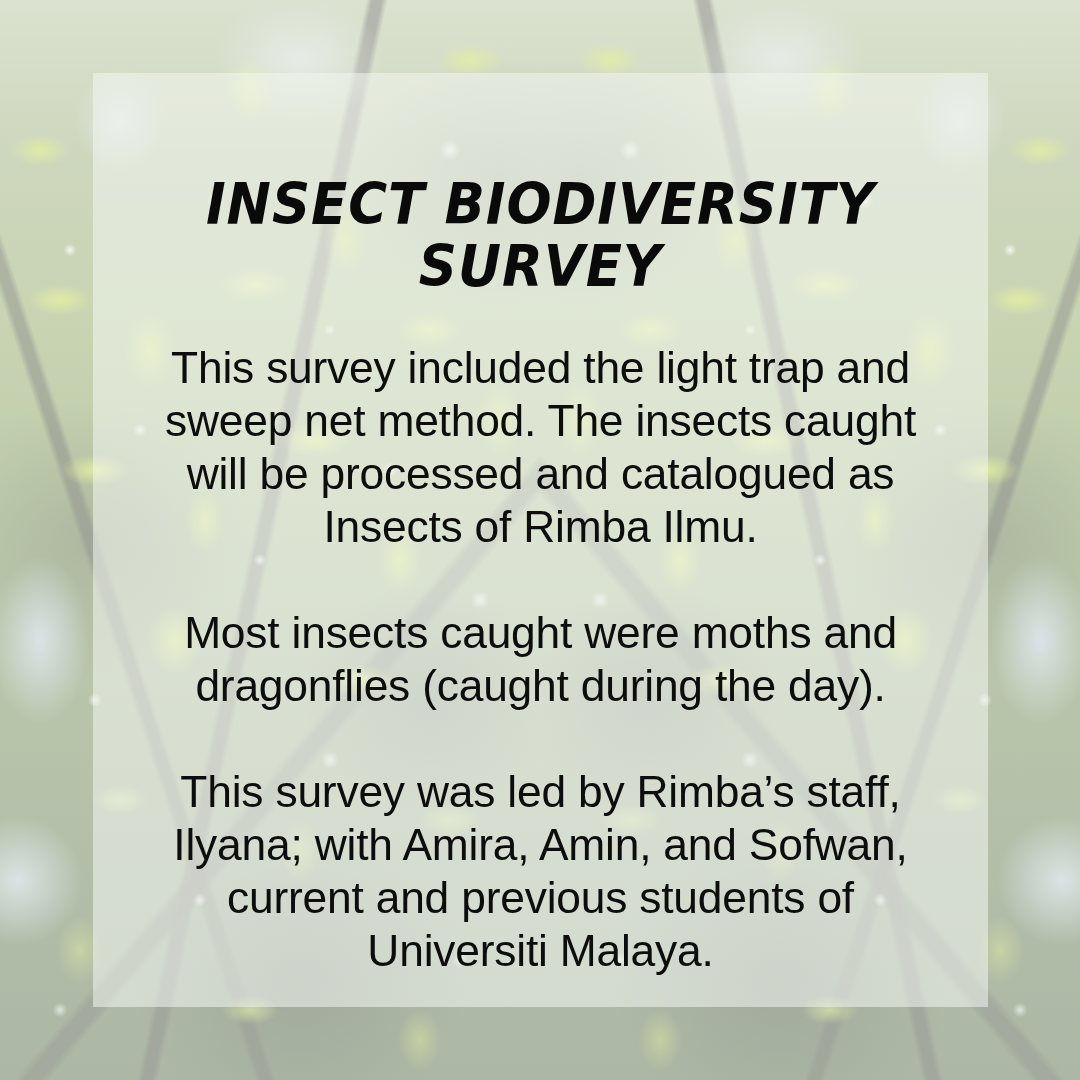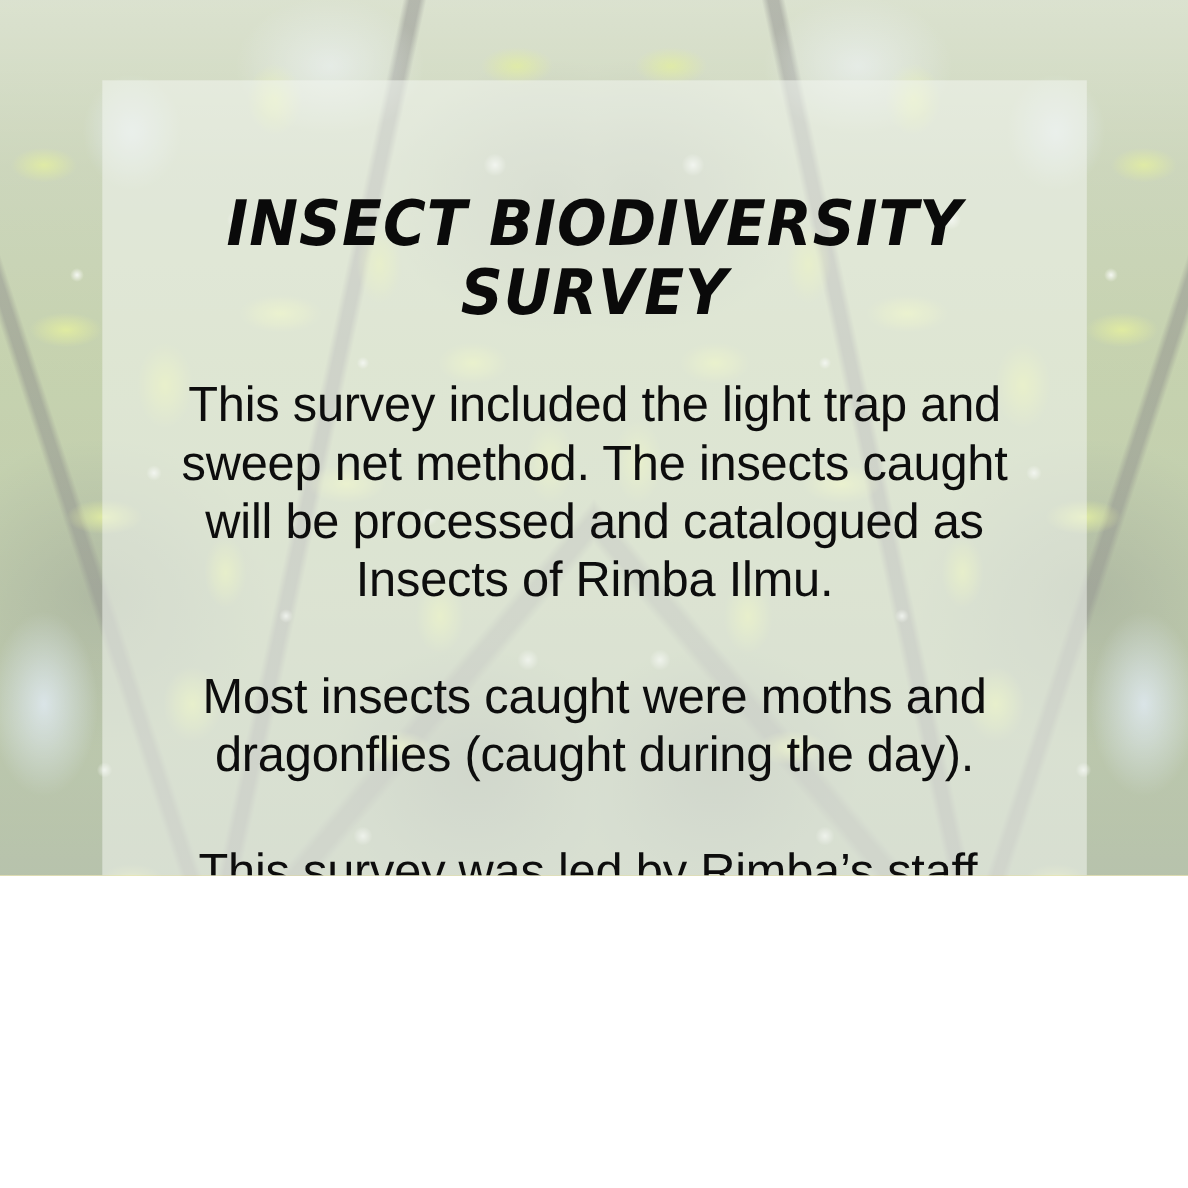--- a/index.html
+++ b/index.html
@@ -8,21 +8,21 @@
     padding: 0;
     background: #ffffff;
   }
   body {
     font-family: "Liberation Sans", sans-serif;
   }
 
   .canvas {
     position: relative;
     width: 1080px;
-    height: 796px;
+    height: 1080px;
     overflow: hidden;
     background: #fde047;
   }
 
   
   .bg-layer {
     position: absolute;
     inset: 0;
     overflow: hidden;
   }

